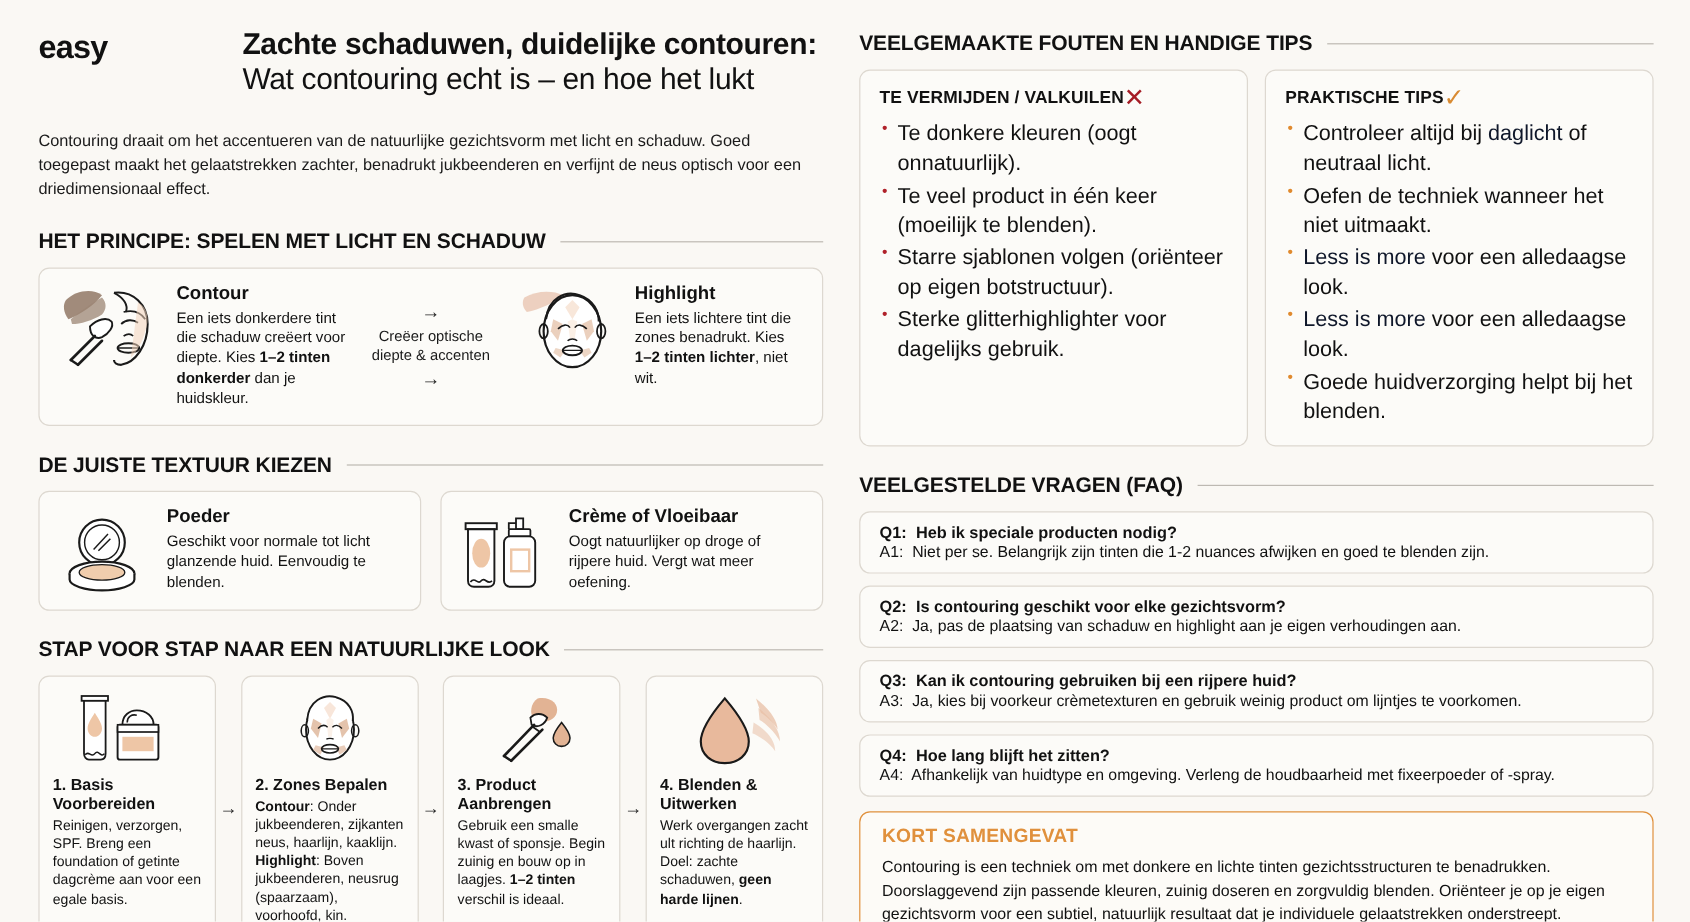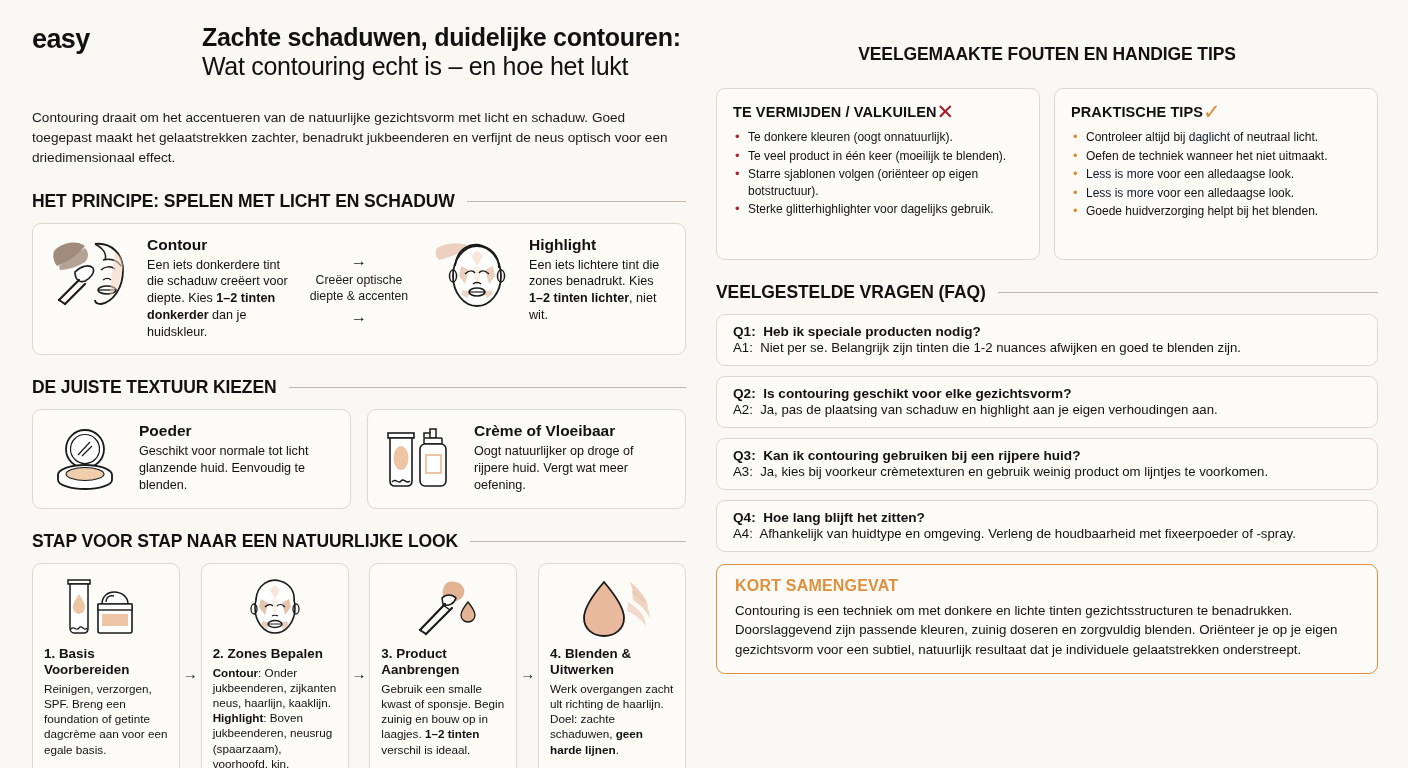--- a/index.html
+++ b/index.html
@@ -42,40 +42,40 @@
   .pcard{flex:1;padding:12px 14px 14px 12px;display:flex;gap:10px;align-items:flex-start;min-height:92px;}
   .pcard .ic{flex:0 0 92px;height:74px;}
   .pcard h4{margin:0 0 3px 0;font-size:15.5px;font-weight:700;}
   .pcard p{margin:0;font-size:12.6px;line-height:1.33;}
   .mid{width:112px;flex:0 0 112px;display:flex;flex-direction:column;align-items:center;justify-content:center;gap:4px;}
   .mid .arrow{font-size:16px;line-height:1;color:#222;}
   .mid .mtxt{font-size:12.3px;line-height:1.3;text-align:center;color:#1a1a1a;}
 
   
   .textures{display:flex;gap:16px;}
-  .tcard{flex:1;padding:12px 14px 14px 12px;display:flex;gap:10px;align-items:center;min-height:84px;}
+  .tcard{flex:1;padding:12px 14px 14px 12px;display:flex;gap:10px;align-items:flex-end;min-height:84px;}
   .tcard .ic{flex:0 0 84px;height:66px;}
   .tcard h4{margin:0 0 3px 0;font-size:15.5px;font-weight:700;}
   .tcard p{margin:0;font-size:12.6px;line-height:1.33;}
 
   
   .steps{display:flex;align-items:stretch;}
   .scard{width:148px;flex:0 0 148px;padding:10px 11px 12px 11px;box-sizing:border-box;min-height:200px;}
   .scard .ic{height:66px;display:flex;align-items:center;justify-content:center;margin-bottom:6px;}
   .scard h4{margin:0 0 3px 0;font-size:13.4px;font-weight:700;line-height:1.2;}
   .scard p{margin:0;font-size:11.7px;line-height:1.3;}
   .sarrow{flex:1;display:flex;align-items:center;justify-content:center;font-size:15px;color:#222;}
 
   
   .two-panels{display:flex;gap:14px;}
   .panel{flex:1;padding:12px 14px 14px 16px;box-sizing:border-box;min-height:172px;}
   .panel-head{display:flex;align-items:center;justify-content:flex-start;margin-bottom:7px;}
   .panel-head .ptitle{font-size:14.5px;font-weight:700;letter-spacing:0.1px;text-transform:uppercase;}
   .panel ul{margin:0;padding:0;list-style:none;}
-  .panel li{position:relative;padding-left:15px;font-size:12px;line-height:1.38;margin-bottom:2px;}
+  .panel li{position:relative;padding-left:15px;font-size:18px;line-height:1.38;margin-bottom:2px;}
   .panel li::before{content:"•";position:absolute;left:2px;top:-1px;font-size:13px;}
   .bad li::before{color:#b0212a;}
   .good li::before{color:#e08a2e;}
   .hl-orange{color:#0f172a;font-weight:400;}
 
   .xicon{font-size:21px;color:#a51c25;font-weight:400;line-height:1;}
   .checkicon{font-size:21px;color:#d98b33;line-height:1;}
 
   
   .faq{margin-top:0;}
@@ -305,21 +305,21 @@
           </svg>
         </div>
         <h4>4. Blenden &amp; Uitwerken</h4>
         <p>Werk overgangen zacht ult richting de haarlijn. Doel: zachte schaduwen, <b>geen harde lijnen</b>.</p>
       </div>
     </div>
   </div>
 
   <div class="col-right">
 
-    <div class="sec-head" style="margin-top:22px;flex-direction:column;">
+    <div class="sec-head" style="margin-top:4px;">
       <span class="txt">VEELGEMAAKTE FOUTEN EN HANDIGE TIPS</span>
       <span class="rule"></span>
     </div>
 
     <div class="two-panels">
       <div class="card panel bad">
         <div class="panel-head">
           <span class="ptitle">TE VERMIJDEN / VALKUILEN</span>
           <span class="xicon">✕</span>
         </div>

